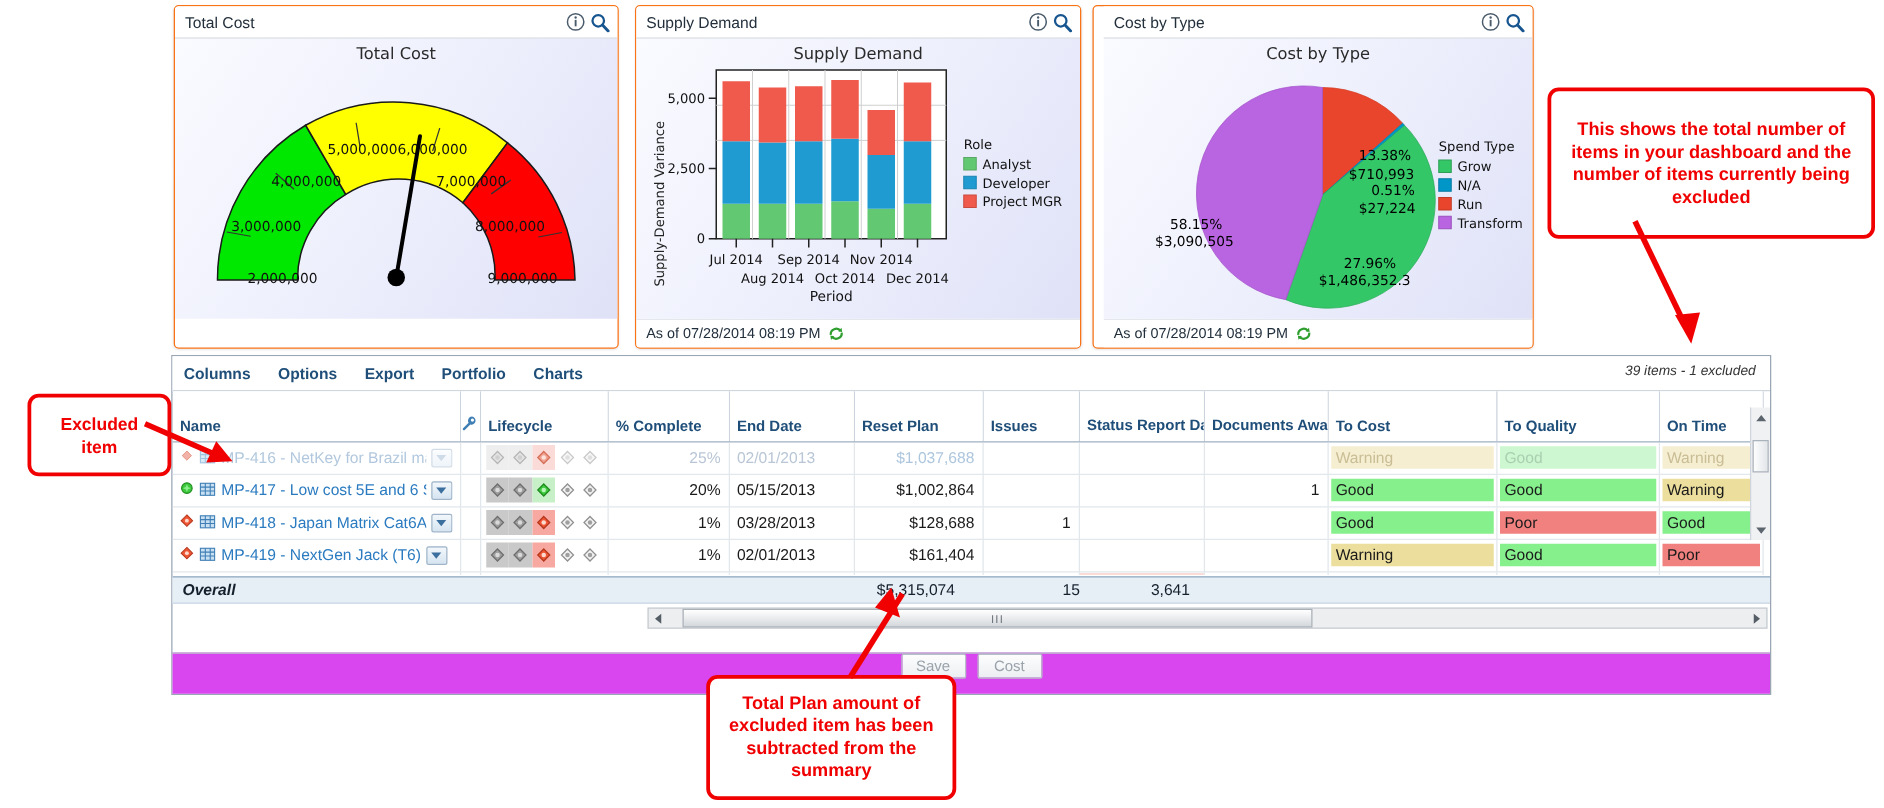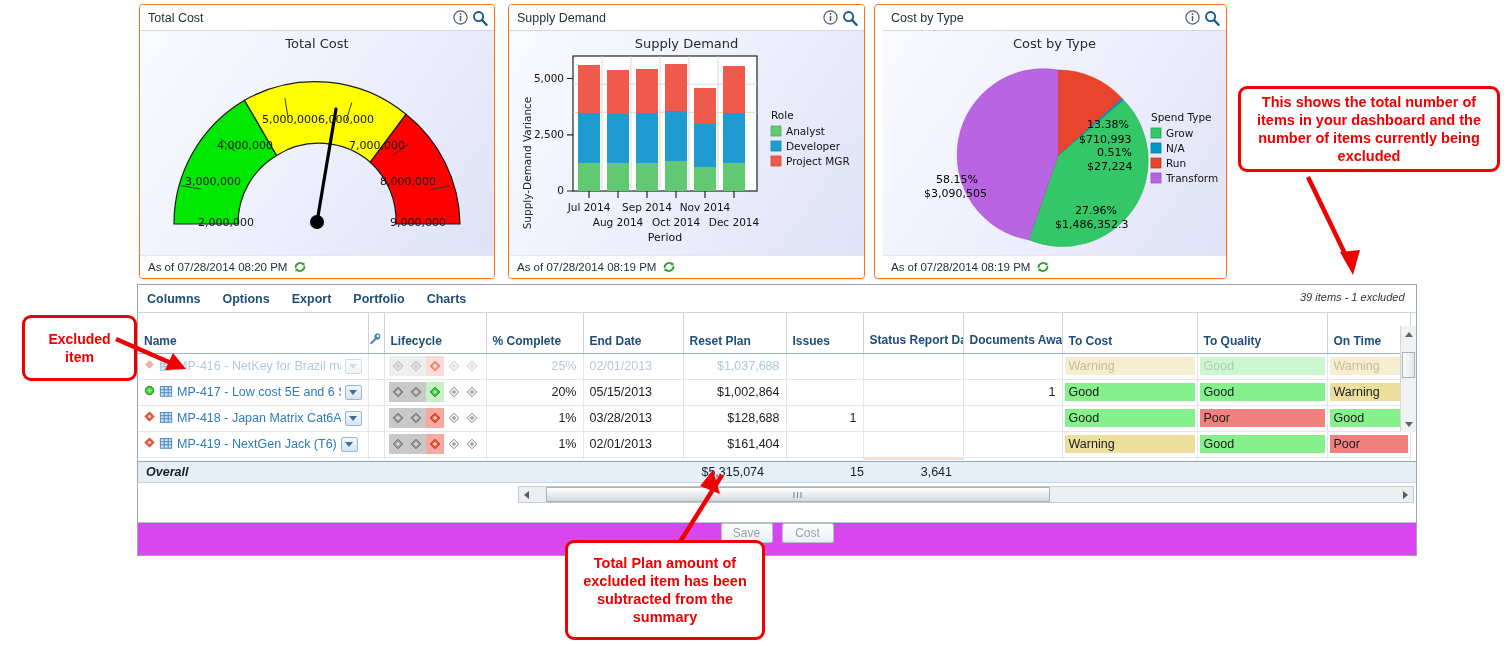--- a/index.html
+++ b/index.html
@@ -164,21 +164,21 @@
   }
 
   
   .callout {
     position: absolute; border: 3px solid #f00000; border-radius: 9px;
     background: #fff; color: #f00000; font-weight: bold;
     display: flex; align-items: center; justify-content: center;
     text-align: center; line-height: 18px; font-size: 14.5px;
     padding: 6px 8px;
   }
-  #callout-right { left: 1238px; top: 86px; width: 262px; height: 86px; }
+  #callout-right { left: 1238px; top: 70px; width: 262px; height: 121px; }
   #callout-left { left: 22px; top: 315px; width: 115px; height: 66px; font-size: 14px; }
   #callout-bottom { left: 565px; top: 540px; width: 200px; height: 100px; }
   .arrow-svg { position: absolute; pointer-events: none; }
 </style>
 </head>
 <body>
 
 <div id="root">
 
   <div class="panel" id="p1" style="left:139px; top:4px; width:356px; height:275px;">
@@ -229,31 +229,20 @@
           <text x="122" y="92">5,000,000</text>
           <text x="178" y="92">6,000,000</text>
           <text x="209" y="118">7,000,000</text>
           <text x="240" y="154">8,000,000</text>
           <text x="250" y="195">9,000,000</text>
         </g>
 
         <line x1="177" y1="191" x2="196" y2="78" stroke="#000" stroke-width="3.2" stroke-linecap="round"></line>
         <circle cx="177" cy="191" r="7" fill="#000"></circle>
       </svg>
-    </div>
-    <div class="panel-foot">
-      <span>As of 07/28/2014 08:20 PM</span>
-      <span class="ico">
-        <svg width="14" height="14" viewBox="0 0 16 16">
-            <path d="M3 9 A5 5 0 0 1 12 5.5" fill="none" stroke="#2e9e2e" stroke-width="2"></path>
-            <path d="M12.8 2.6 L13.4 6.4 L9.7 5.6 Z" fill="#2e9e2e"></path>
-            <path d="M13 7 A5 5 0 0 1 4 10.5" fill="none" stroke="#2e9e2e" stroke-width="2"></path>
-            <path d="M3.2 13.4 L2.6 9.6 L6.3 10.4 Z" fill="#2e9e2e"></path>
-          </svg>
-      </span>
     </div>
   </div>
 
   <div class="panel" id="p2" style="left:508px; top:4px; width:357px; height:275px;">
     <div class="panel-head">
       <span class="panel-title">Supply Demand</span>
       <span class="head-icons">
         <span class="ico">
           <svg width="15" height="15" viewBox="0 0 16 16">
               <circle cx="8" cy="8" r="7" fill="none" stroke="#4a5b6b" stroke-width="1.3"></circle>

